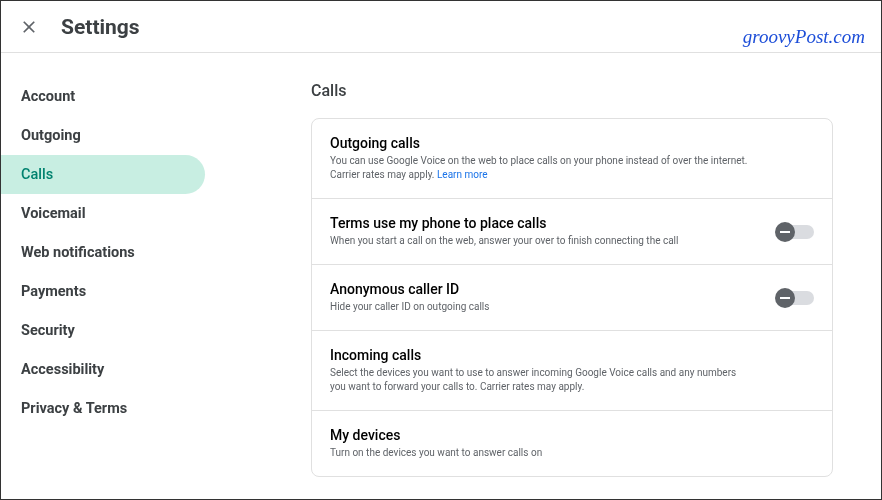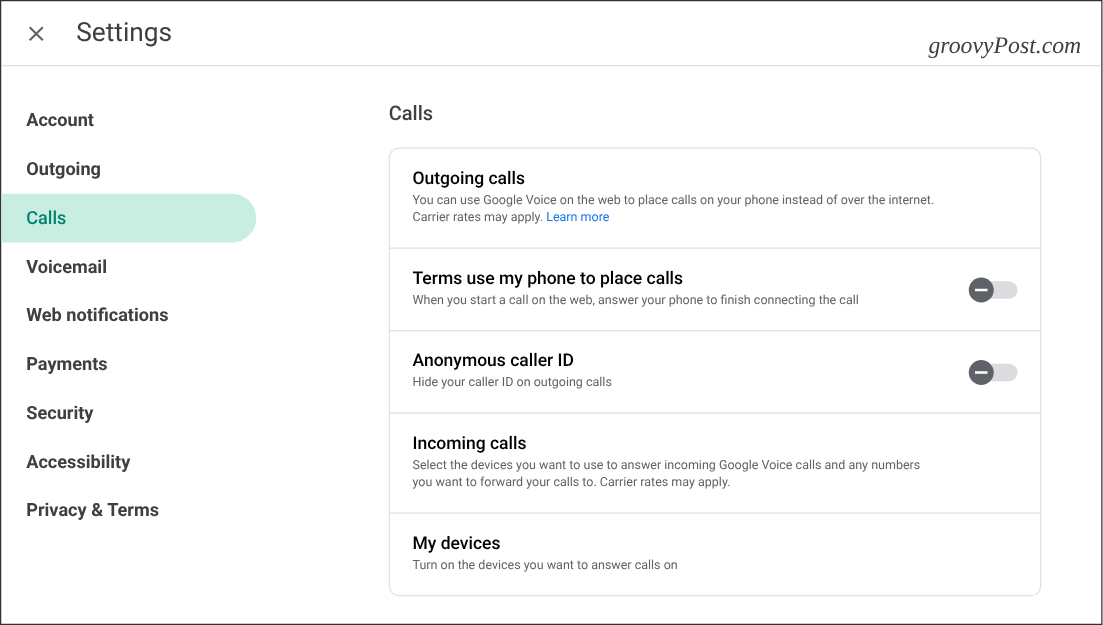--- a/index.html
+++ b/index.html
@@ -23,30 +23,30 @@
     .close-icon {
       width: 20px;
       height: 20px;
       cursor: pointer;
       color: #5f6368;
       margin-right: 22px;
     }
     .header-title {
       font-size: 21px;
       color: #3c4043;
-      font-weight: 400;
+      font-weight: 700;
     }
     .watermark {
       position: absolute;
       right: 16px;
       top: 25px;
       font-family: Georgia, serif;
       font-style: italic;
       font-size: 19px;
-      color: #404040;
+      color: #1d4ed8;
     }
     .content {
       display: flex;
       height: calc(100% - 52px);
     }
     .sidebar {
       width: 210px;
       padding-top: 24px;
     }
     .sidebar-item {
@@ -165,21 +165,21 @@
       <div class="setting-row">
         <div class="setting-text">
           <div class="setting-label">Outgoing calls</div>
           <div class="setting-desc"><span>You can use Google Voice on the web to place calls on your phone instead of over the internet. Carrier rates may apply. </span><a href="#">Learn more</a></div>
         </div>
       </div>
 
       <div class="setting-row">
         <div class="setting-text">
           <div class="setting-label">Terms use my phone to place calls</div>
-          <div class="setting-desc">When you start a call on the web, answer your phone to finish connecting the call</div>
+          <div class="setting-desc">When you start a call on the web, answer your over to finish connecting the call</div>
         </div>
         <div class="toggle">
             <div class="toggle-thumb"></div>
           </div>
       </div>
 
       <div class="setting-row">
         <div class="setting-text">
           <div class="setting-label">Anonymous caller ID</div>
           <div class="setting-desc">Hide your caller ID on outgoing calls</div>

